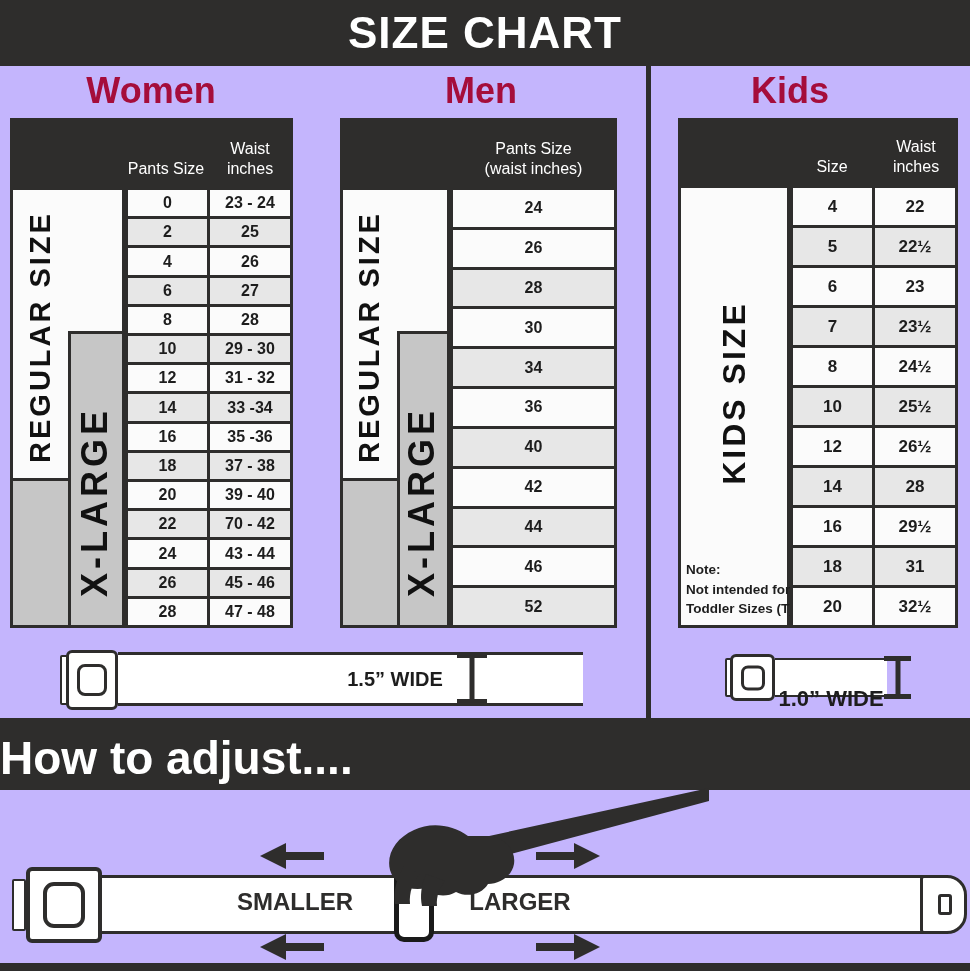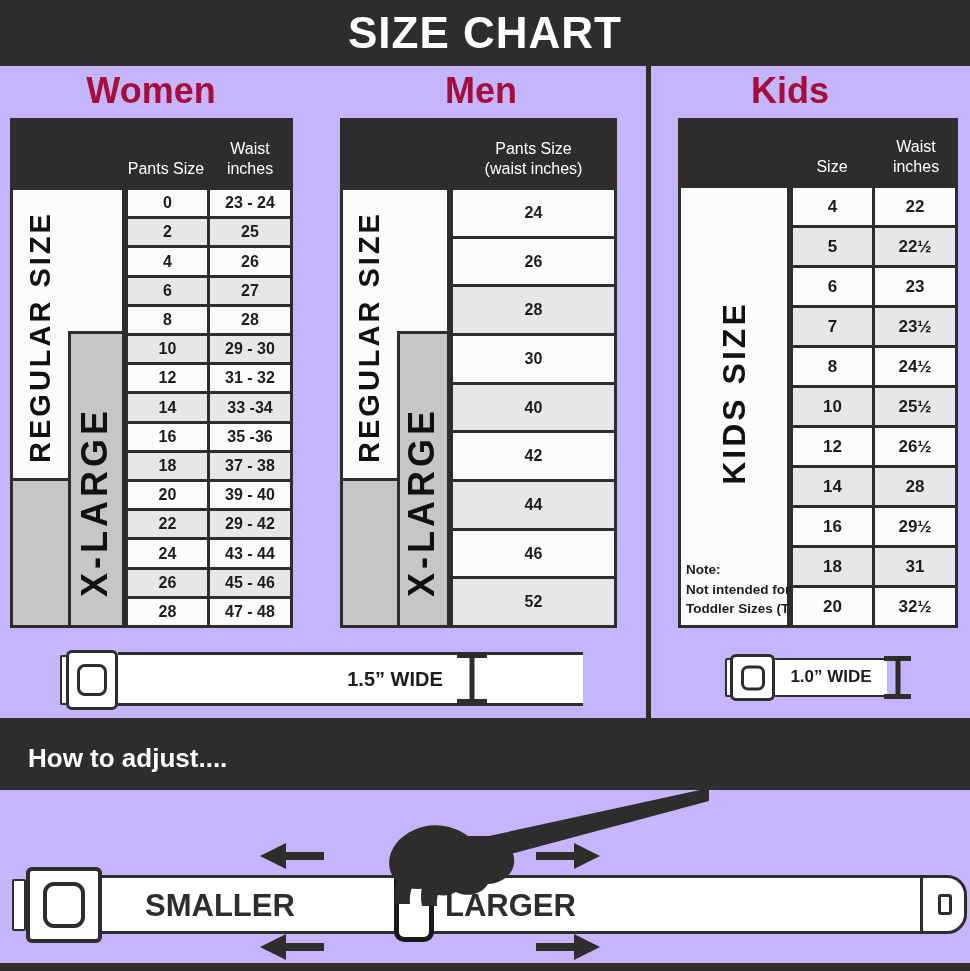--- a/index.html
+++ b/index.html
@@ -64,27 +64,27 @@
   .buckle-plate { position:absolute; background:#fff; border:2px solid #2e2d2c; border-radius:2px; box-sizing:border-box; }
   .ibeam { position:absolute; }
   .ibeam .stem { position:absolute; left:50%; transform:translateX(-50%); top:0; bottom:0; width:5px; background:#2e2d2c; }
   .ibeam .cap-t { position:absolute; left:0; right:0; top:0; height:5px; background:#2e2d2c; }
   .ibeam .cap-b { position:absolute; left:0; right:0; bottom:0; height:5px; background:#2e2d2c; }
   
   .adjust-band {
     position:absolute; left:0; top:718px; width:970px; height:72px; background:#2e2d2c;
     display:flex; align-items:center;
   }
-  .adjust-band span { color:#fff; font-size:26px; font-weight:bold; padding-left:28px; padding-top:8px; }
+  .adjust-band span { color:#fff; font-size:46px; font-weight:bold; padding-top:8px; }
   .bottom-strip { position:absolute; left:0; top:963px; width:970px; height:8px; background:#2e2d2c; }
   
   .slider { position:absolute; left:394px; top:867px; width:40px; height:75px; background:#fff; border:5px solid #1a1a1a; border-radius:10px; box-sizing:border-box; }
   .belt-tip { position:absolute; left:920px; top:875px; width:47px; height:59px; background:#fff; border:3px solid #2e2d2c; border-radius:4px 20px 20px 4px; box-sizing:border-box; }
   .belt-tip .hole { position:absolute; left:15px; top:16px; width:14px; height:21px; border:3px solid #2e2d2c; border-radius:3px; box-sizing:border-box; }
-  .adjust-label { position:absolute; font-size:31px; font-weight:bold; color:#2e2d2c; }
+  .adjust-label { position:absolute; font-size:24px; font-weight:bold; color:#2e2d2c; text-align:center; }
   
   .arrow { position:absolute; width:64px; height:26px; }
   .arrow .shaft { position:absolute; top:9px; height:8px; width:40px; background:#2e2d2c; }
   .arrow.left  .shaft { right:0; }
   .arrow.right .shaft { left:0; }
   .arrow .head { position:absolute; top:0; width:0; height:0; border-top:13px solid transparent; border-bottom:13px solid transparent; }
   .arrow.left  .head { left:0;  border-right:26px solid #2e2d2c; }
   .arrow.right .head { right:0; border-left:26px solid #2e2d2c; }
   .hand-svg { position:absolute; left:360px; top:786px; width:350px; height:122px; }
 </style>
@@ -165,21 +165,21 @@
     <div class="cell c2">37 - 38</div>
   </div>
 
   <div class="drow">
     <div class="cell c1">20</div>
     <div class="cell c2">39 - 40</div>
   </div>
 
   <div class="drow">
     <div class="cell c1">22</div>
-    <div class="cell c2">29 - 42</div>
+    <div class="cell c2">70 - 42</div>
   </div>
 
   <div class="drow">
     <div class="cell c1">24</div>
     <div class="cell c2">43 - 44</div>
   </div>
 
   <div class="drow">
     <div class="cell c1">26</div>
     <div class="cell c2">45 - 46</div>
@@ -213,21 +213,27 @@
 
   <div class="drow">
     <div class="cell single">28</div>
   </div>
 
   <div class="drow">
     <div class="cell single">30</div>
   </div>
 
 
-
+  <div class="drow">
+    <div class="cell single">34</div>
+  </div>
+
+  <div class="drow">
+    <div class="cell single">36</div>
+  </div>
 
 
   <div class="drow">
     <div class="cell single">40</div>
   </div>
 
   <div class="drow">
     <div class="cell single">42</div>
   </div>
 
@@ -331,21 +337,21 @@
         <div class="cap-b"></div>
     </div>
   </div>
 
   <div>
     <div class="buckle-plate" style="left:725px; top:658px; width:7px; height:39px;"></div>
     <div class="buckle-outer" style="left:730px; top:654px; width:45px; height:47px;">
       <div class="buckle-inner" style="width:24px; height:25px; border-radius:7px;"></div>
     </div>
     <div class="strap" style="left:775px; top:658px; width:112px; height:39px; border-top-width:2px; border-bottom-width:2px;"></div>
-    <span class="strap-label" style="left:831px; top:677px; font-size:17px;">1.0” WIDE</span>
+    <span class="strap-label" style="left:831px; top:699px; font-size:22px;">1.0” WIDE</span>
     <div class="ibeam" style="left:884px; top:656px; width:27px; height:43px;">
       <div class="cap-t"></div>
         <div class="stem"></div>
         <div class="cap-b"></div>
     </div>
   </div>
 
   <div class="adjust-band">
     <span>How to adjust....</span>
   </div>

